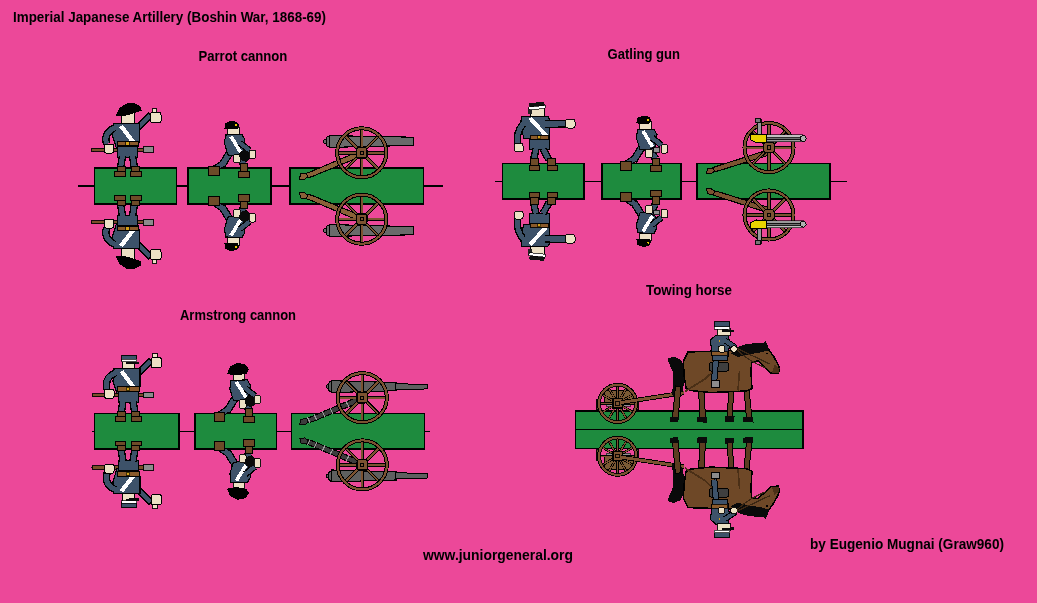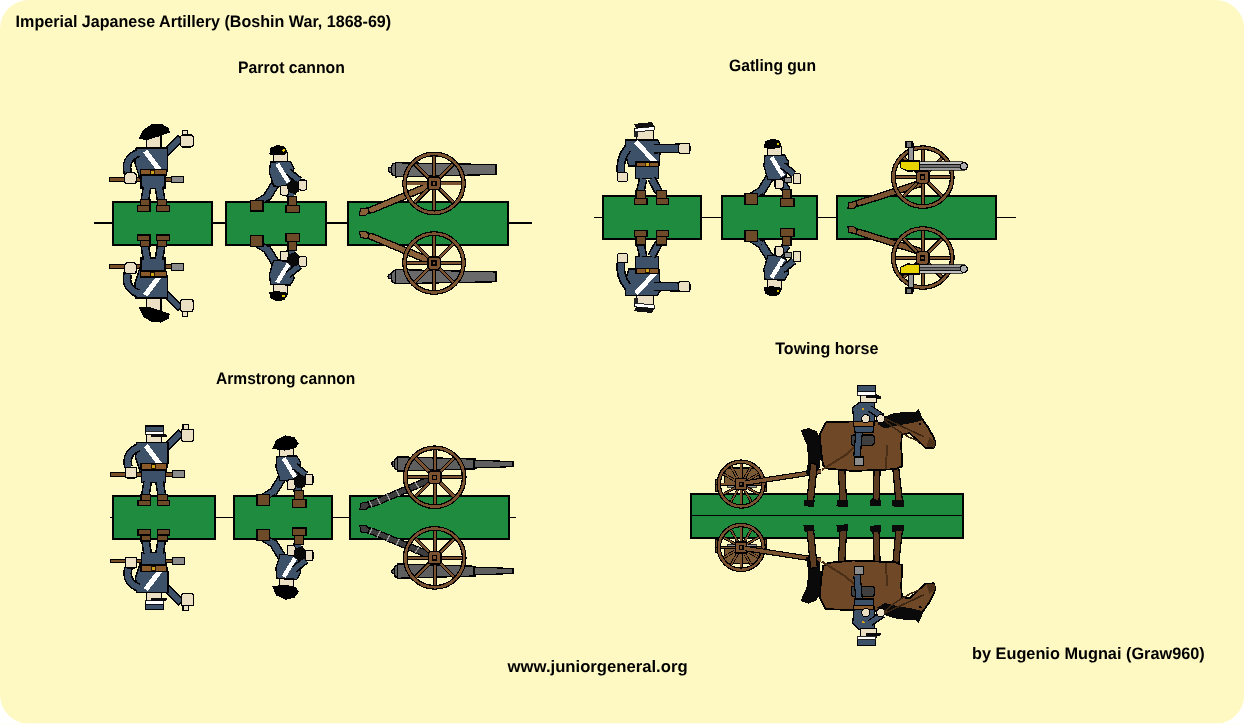--- a/index.html
+++ b/index.html
@@ -1,16 +1,16 @@
 <!DOCTYPE html>
 <html><head>
 <meta charset="utf-8">
 <style>
 html,body{margin:0;padding:0;background:#fff;}
-#page{position:relative;width:1037px;height:603px;overflow:hidden;background:#fef9c3;border-radius:24px;}
+#page{position:relative;width:1037px;height:603px;overflow:hidden;background:#ec4899;}
 text{font-family:"Liberation Sans",sans-serif;font-weight:bold;fill:#000;}
 </style>
 </head>
 <body>
 <div id="page">
 <svg width="1037" height="603" viewBox="0 0 1037 603" shape-rendering="crispEdges">
 
 <text x="13" y="22.3" font-size="13.8" textLength="313" lengthAdjust="spacingAndGlyphs">Imperial Japanese Artillery (Boshin War, 1868-69)</text>
 <text x="198.4" y="60.8" font-size="13.8" textLength="89" lengthAdjust="spacingAndGlyphs">Parrot cannon</text>
 <text x="607.5" y="59" font-size="13.8" textLength="72.5" lengthAdjust="spacingAndGlyphs">Gatling gun</text>

